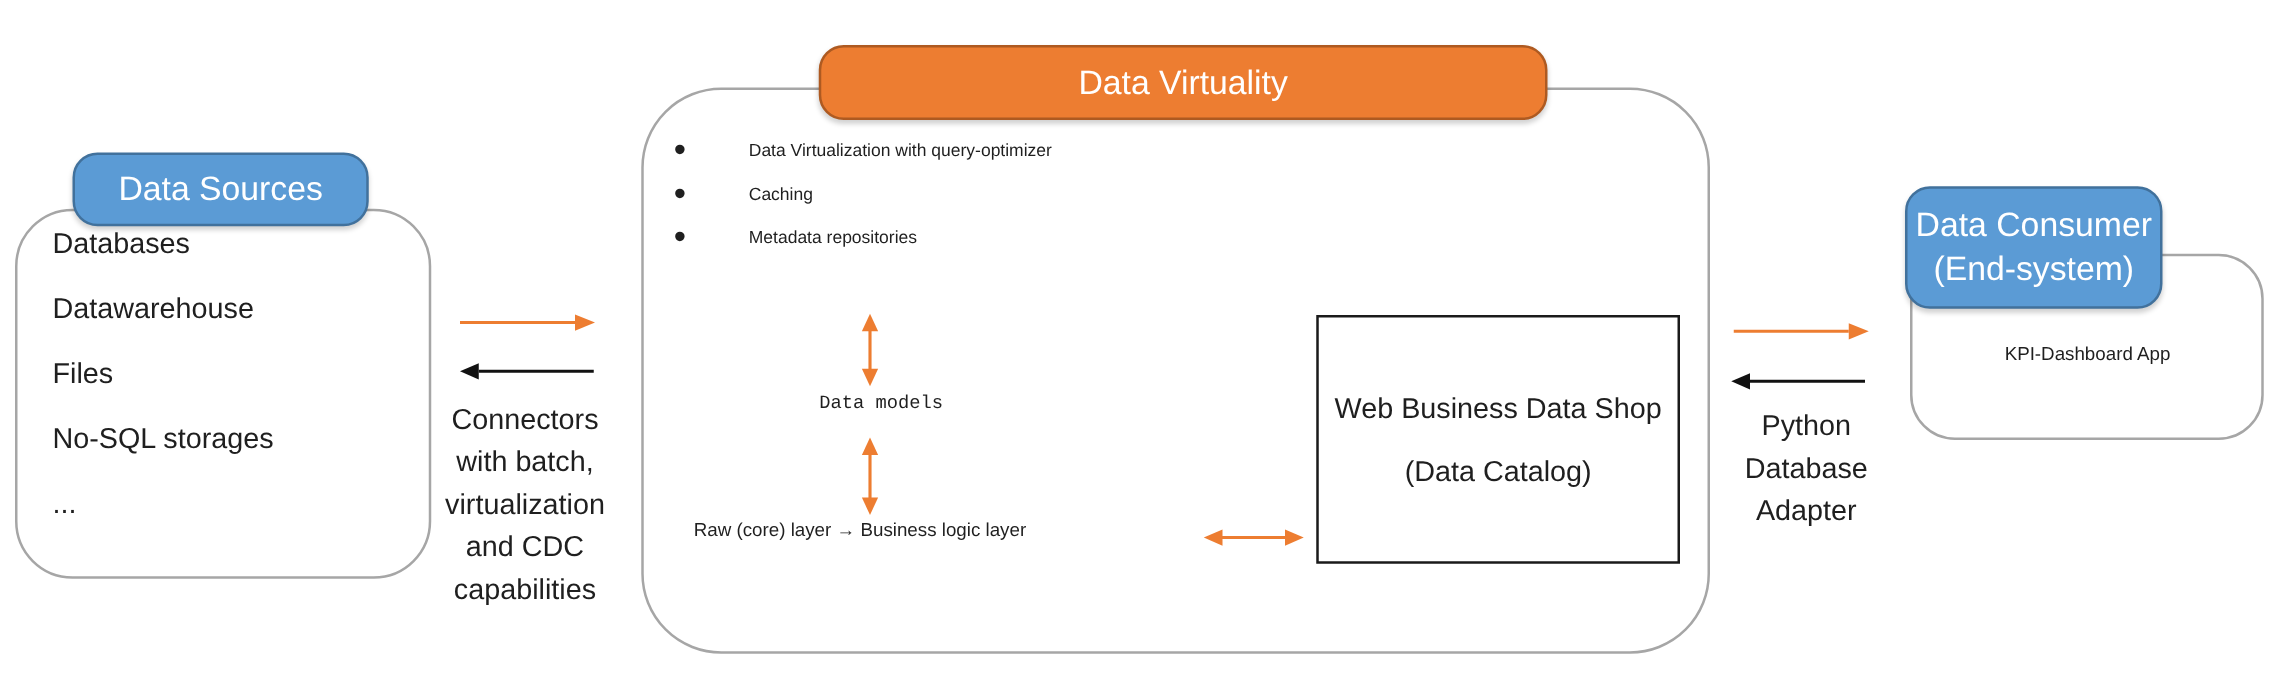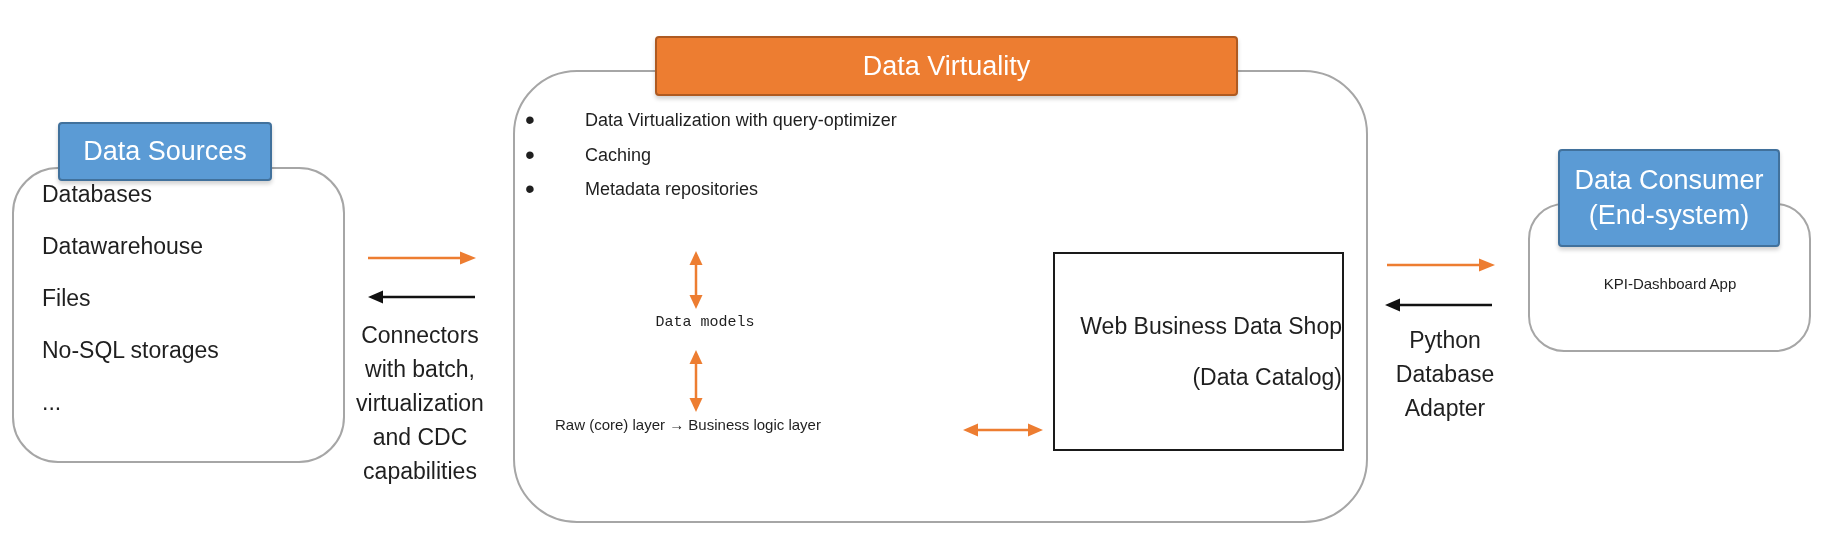--- a/index.html
+++ b/index.html
@@ -38,46 +38,46 @@
 
   
   .pill {
     position: absolute;
     display: flex;
     align-items: center;
     justify-content: center;
     text-align: center;
     color: #ffffff;
     font-size: 27px;
-    border-radius: 4px;
+    border-radius: 20px;
     box-shadow: 0 3px 4px rgba(0,0,0,0.18);
     z-index: 3;
     line-height: 35px;
   }
   .pill.blue   { background: var(--blue);   border: 2px solid var(--blue-border); }
   .pill.orange { background: var(--orange); border: 2px solid var(--orange-border); }
-  .pill.sources-hdr   { left: 58px;   top: 122px; width: 214px; height: 59px; }
+  .pill.sources-hdr   { left: 58px;   top: 122px; width: 237px; height: 59px; }
   .pill.virtuality-hdr{ left: 655px;  top: 36px;  width: 583px; height: 60px; }
-  .pill.consumer-hdr  { left: 1558px; top: 149px; width: 222px; height: 98px; white-space: pre-line; }
+  .pill.consumer-hdr  { left: 1524px; top: 149px; width: 206px; height: 98px; white-space: pre-line; }
 
   
   .source-list {
     position: absolute;
     left: 42px; top: 168px;
     font-size: 23px;
     line-height: 52px;
     z-index: 4;
   }
 
   
   .bullets {
     position: absolute;
-    left: 521px; top: 103px;
+    left: 535px; top: 103px;
     list-style: none;
-    font-size: 18px;
+    font-size: 14px;
     line-height: 34.5px;
     z-index: 4;
   }
   .bullets li { position: relative; padding-left: 64px; }
   .bullets li::before {
     content: "\2022";
     position: absolute;
     left: 4px;
     font-size: 28px;
   }
@@ -103,21 +103,21 @@
 
   
   .shop-box {
     position: absolute;
     left: 1053px; top: 252px;
     width: 291px; height: 199px;
     border: 2px solid var(--shop-border);
     background: #ffffff;
     display: flex;
     flex-direction: column;
-    align-items: flex-end;
+    align-items: center;
     justify-content: center;
     gap: 24px;
     font-size: 23px;
     text-align: center;
     z-index: 4;
   }
 
   .consumer-app-label {
     left: 1540px; top: 275px; width: 260px;
     text-align: center;

